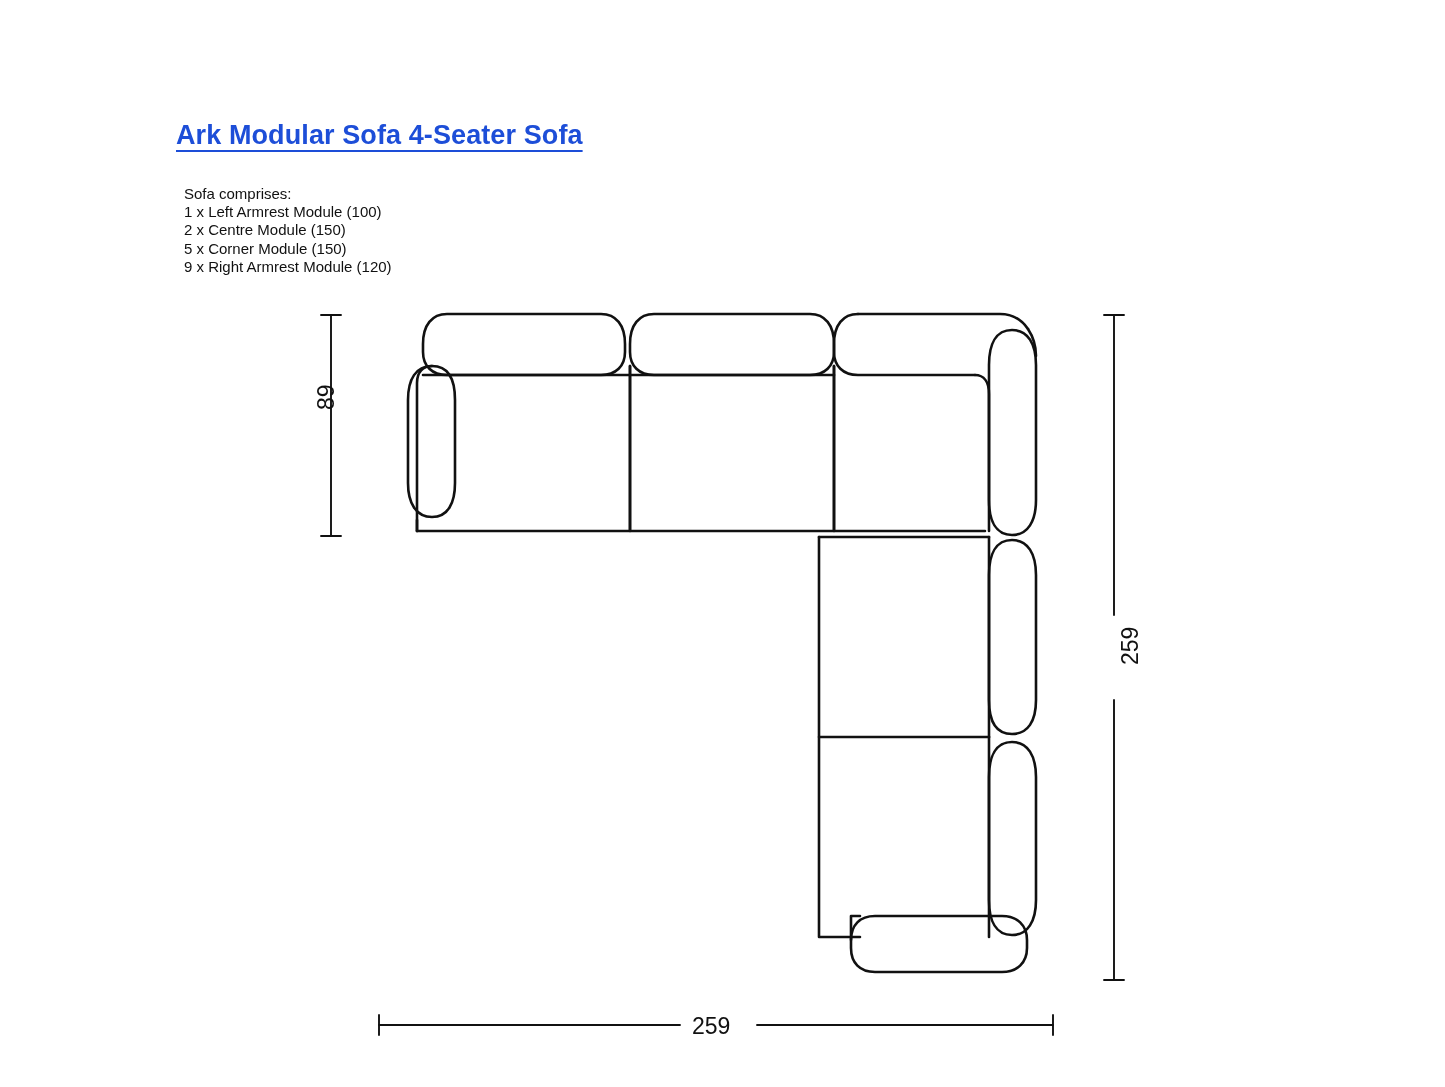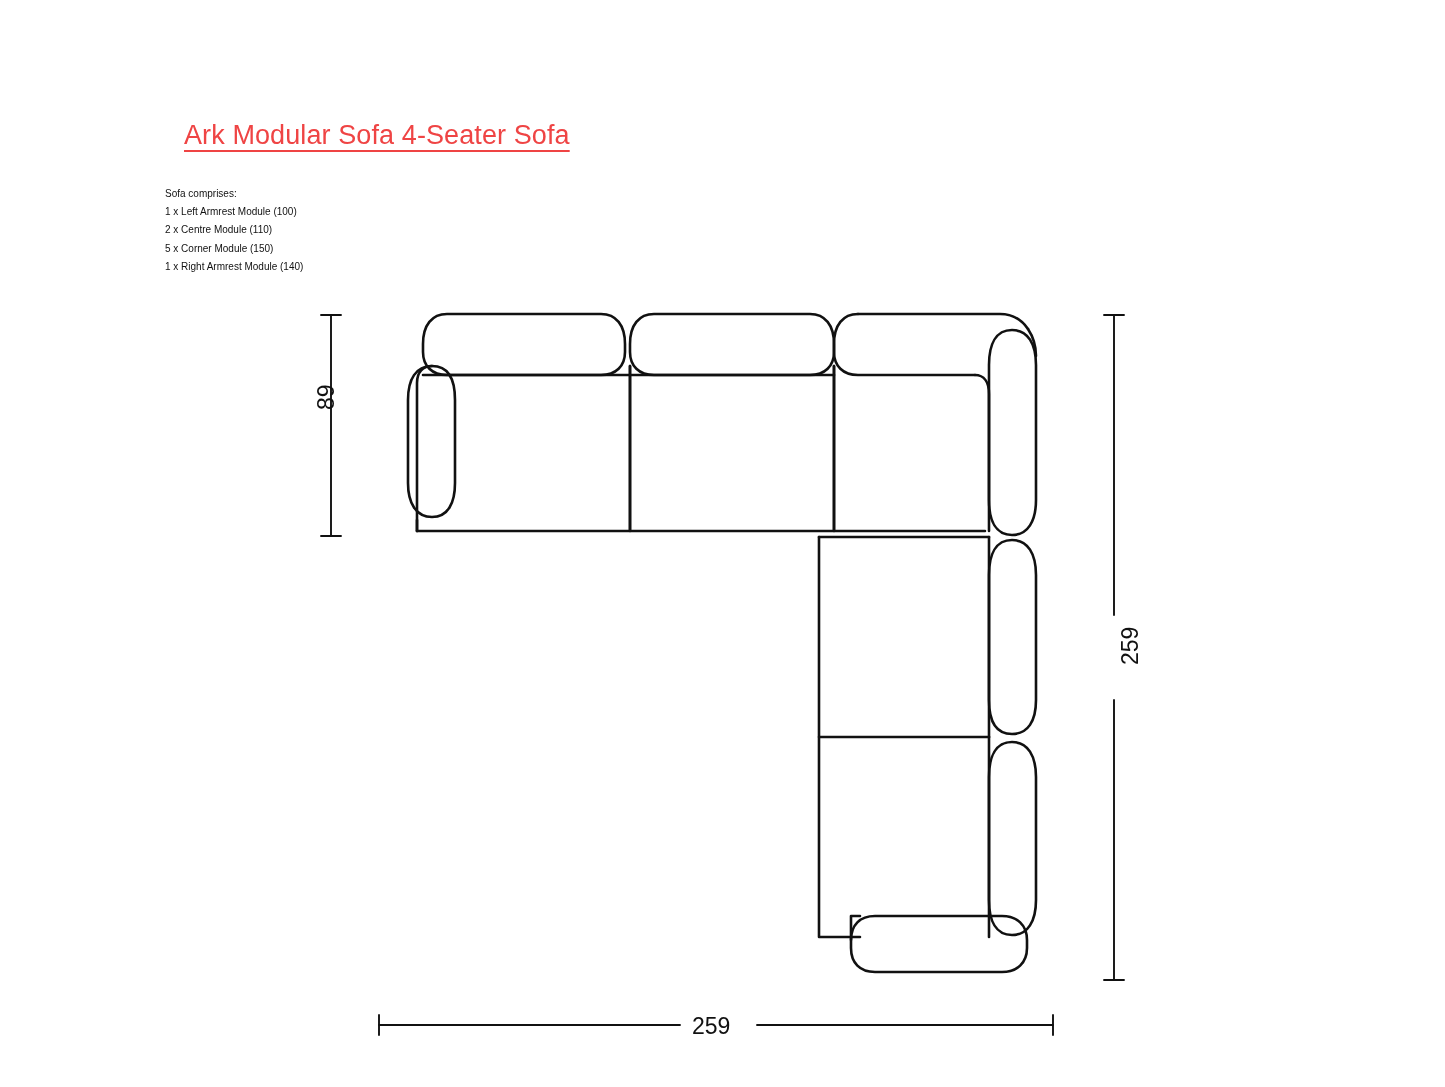--- a/index.html
+++ b/index.html
@@ -14,36 +14,36 @@
     font-family: "Liberation Sans", sans-serif;
     color: #111111;
     overflow: hidden;
   }
   #page {
     position: absolute;
     inset: 0;
   }
   .title {
     position: absolute;
-    left: 184px;
+    left: 176px;
     top: 120px;
     font-size: 27px;
-    font-weight: 400;
+    font-weight: 700;
     letter-spacing: 0.1px;
-    color: #ef4444;
+    color: #1d4ed8;
     text-decoration: underline;
     text-underline-offset: 6px;
     text-decoration-thickness: 2px;
     white-space: nowrap;
   }
   .comprises {
     position: absolute;
-    left: 165px;
+    left: 184px;
     top: 185px;
-    font-size: 10px;
+    font-size: 15px;
     line-height: 18.2px;
     color: #111111;
     white-space: nowrap;
   }
   .comprises div {
     white-space: nowrap;
   }
   svg.drawing {
     position: absolute;
     left: 0;
@@ -78,23 +78,23 @@
 </head>
 <body>
 
 <div id="page">
 
   <div class="title">Ark Modular Sofa 4-Seater Sofa</div>
 
   <div class="comprises">
     <div>Sofa comprises:</div>
     <div>1 x Left Armrest Module (100)</div>
-    <div>2 x Centre Module (110)</div>
+    <div>2 x Centre Module (150)</div>
     <div>5 x Corner Module (150)</div>
-    <div>1 x Right Armrest Module (140)</div>
+    <div>9 x Right Armrest Module (120)</div>
   </div>
 
   <svg class="drawing" viewBox="0 0 1445 1087">
     <g fill="none" stroke="#111111" stroke-width="2.6" stroke-linejoin="round" stroke-linecap="round">
 
       <path d="M 417 531 L 417 383 C 417 372 423 366 432 366 L 432 366"></path>
       <path d="M 417 531 L 630 531 L 630 366"></path>
 
       <path d="M 417 531 L 417 520"></path>
 

